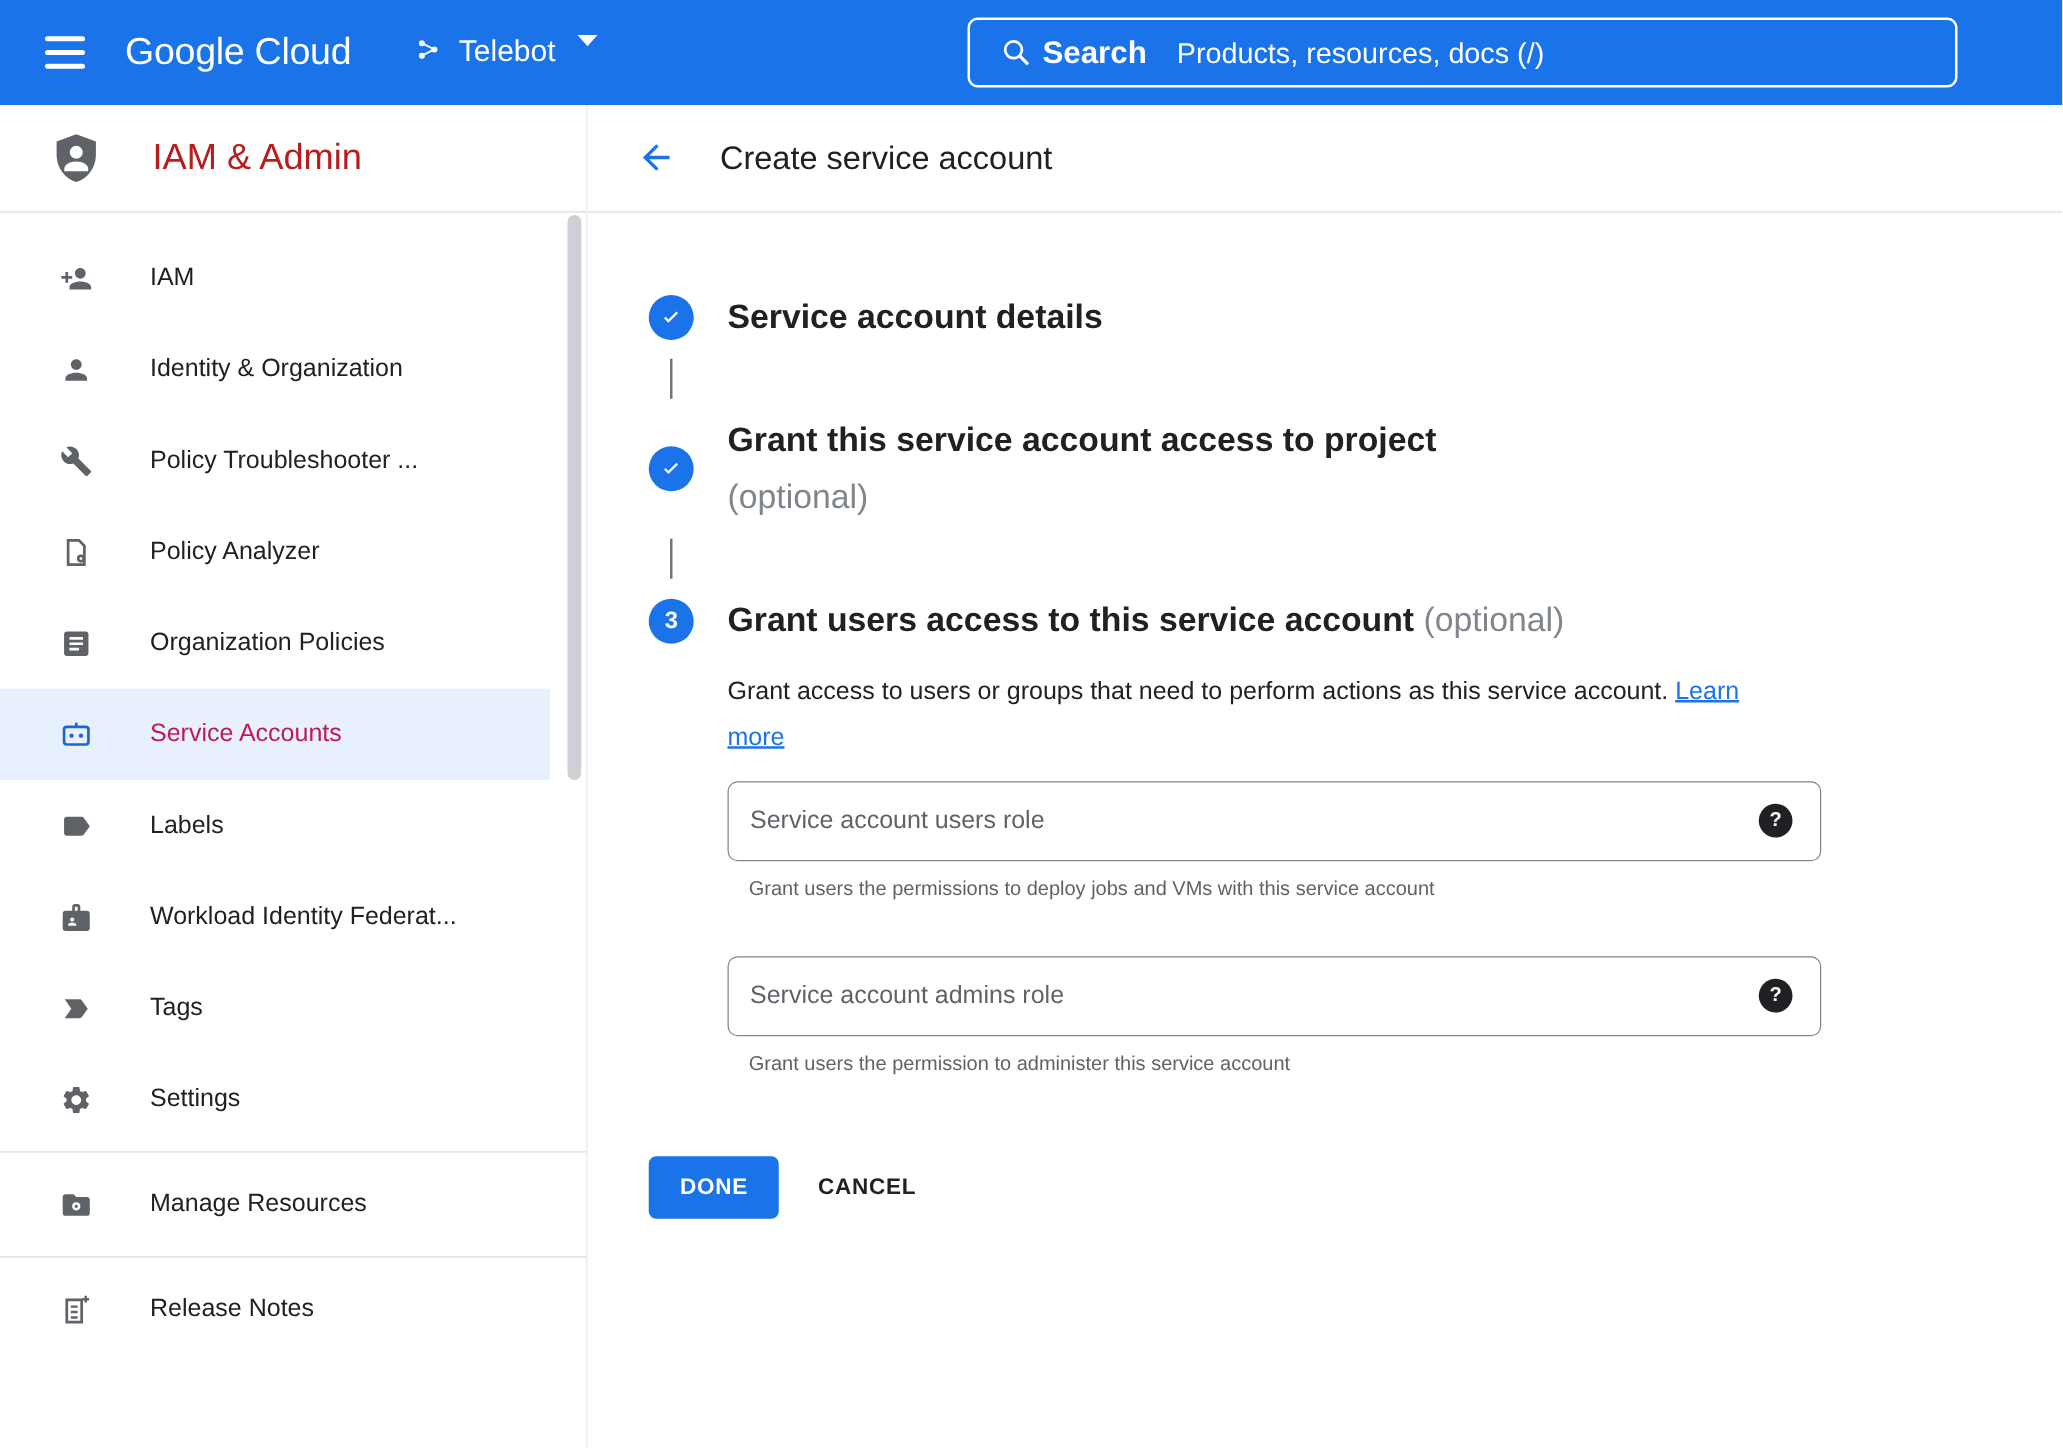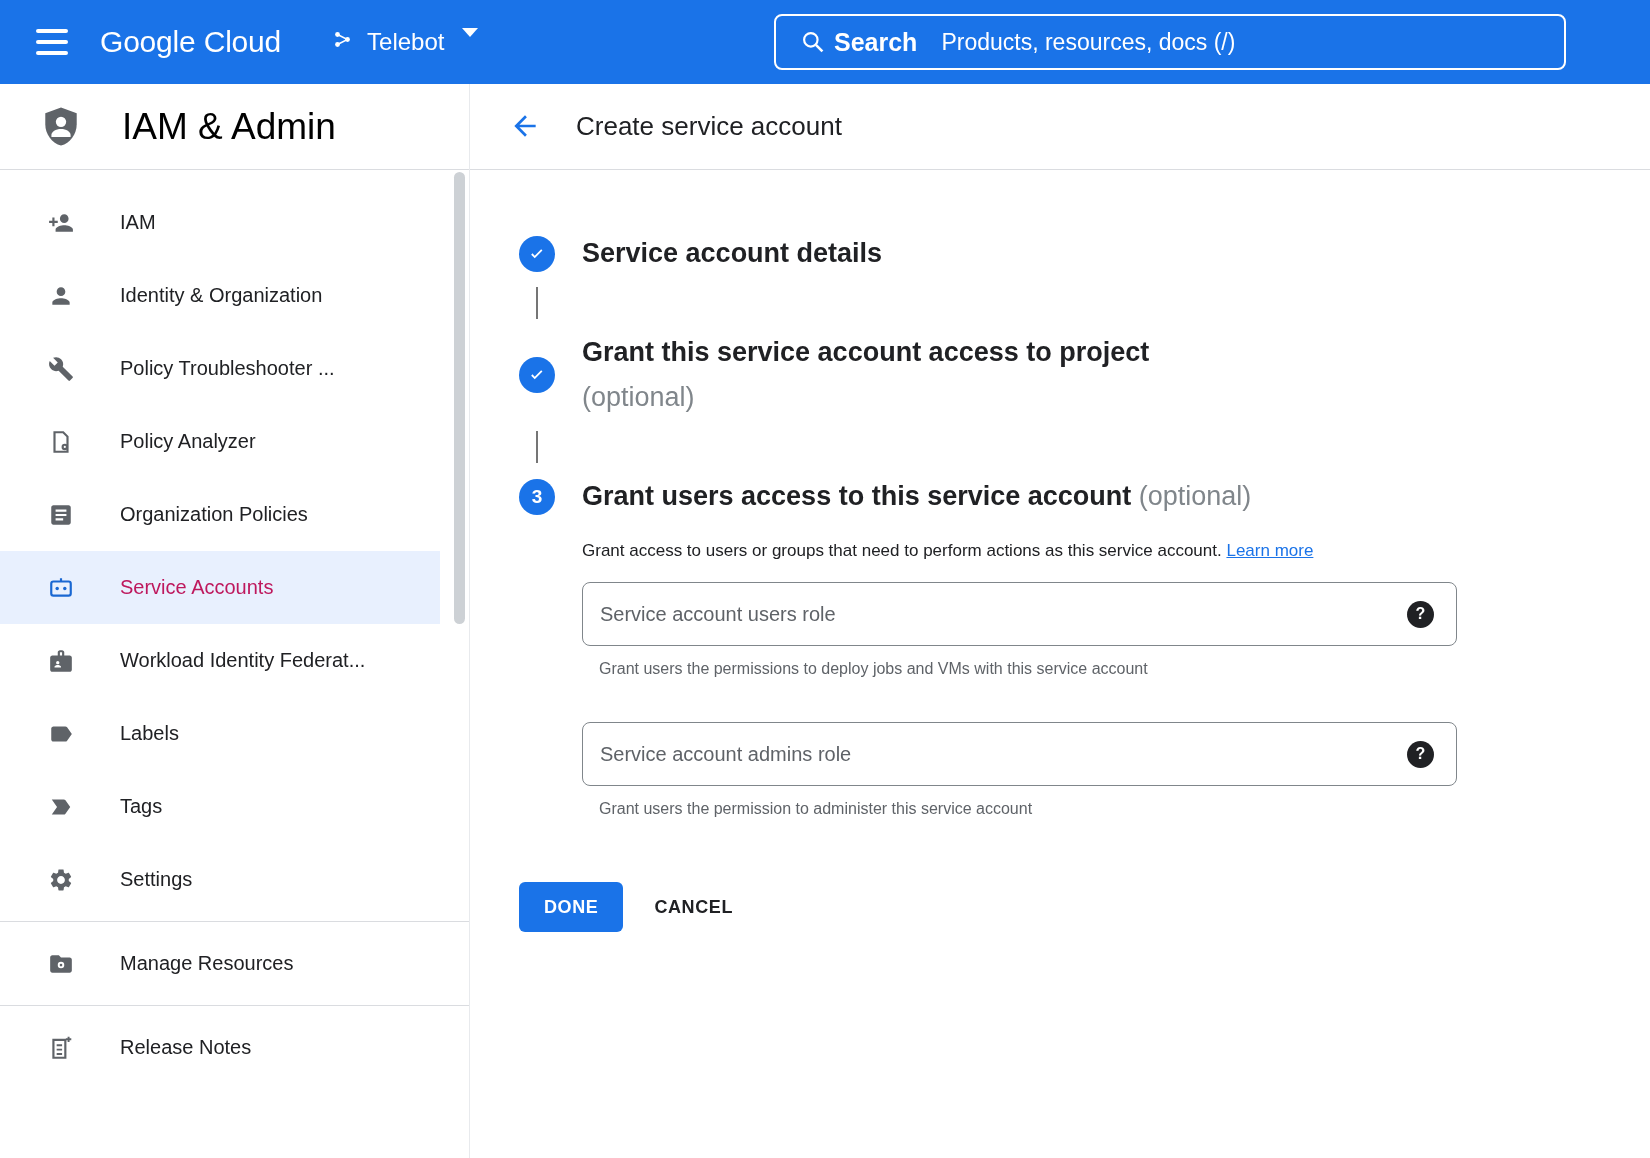--- a/index.html
+++ b/index.html
@@ -24,21 +24,21 @@
   .search-label { font-size:25px; font-weight:700; margin-left:8px; }
   .search-ph { font-size:23px; font-weight:400; margin-left:24px; }
 
   
   .app { display:flex; height:1074px; }
 
   
   aside { width:470px; flex-shrink:0; position:relative; border-right:1px solid #e8eaed; }
   .side-header { height:86px; display:flex; align-items:center; gap:38px; padding-left:38px; border-bottom:1px solid #dadce0; }
   .side-header svg { width:46px; height:46px; }
-  .side-title { font-size:37px; color:#000000; }
+  .side-title { font-size:29px; color:#b91c1c; }
   .nav { padding-top:16px; }
   .nav-item { height:73px; width:440px; display:flex; align-items:center; gap:46px; padding-left:48px; cursor:pointer; }
   .nav-item .icon { width:26px; height:26px; color:#5f6368; display:flex; align-items:center; justify-content:center; }
   .nav-item .icon svg { width:26px; height:26px; }
   .nav-item .label { font-size:20px; color:#202124; white-space:nowrap; }
   .nav-item.selected { background:#e8f0fe; }
   .nav-item.selected .icon { color:#1967d2; }
   .nav-item.selected .label { color:#be185d; }
   .divider { height:1px; background:#dadce0; margin:5px 0; }
   .scroll-thumb { position:absolute; top:88px; right:4px; width:11px; height:452px; background:#cdd1d5; border-radius:6px; cursor:grab; }
@@ -55,21 +55,21 @@
   .bullet { width:36px; height:36px; border-radius:50%; background:#1a73e8; color:#fff;
     display:flex; align-items:center; justify-content:center; flex-shrink:0;
     font-size:19px; font-weight:700; cursor:pointer; }
   .bullet svg { width:22px; height:22px; }
   .step-title { font-size:27px; font-weight:700; color:#202124; line-height:1.45; }
   .optional { color:#80868b; font-weight:500; }
   .optional-block { display:block; margin-top:6px; }
   .connector { width:2px; height:32px; background:#757575; margin:14px 0 14px 17px; }
 
   .step-body { margin-left:63px; }
-  .desc { font-size:17px; color:#202124; max-width:830px; line-height:1.85; margin:18px 0 0 0; }
+  .desc { font-size:20px; color:#202124; max-width:830px; line-height:1.85; margin:18px 0 0 0; }
   .desc a { color:#1a73e8; text-decoration:underline; cursor:pointer; }
 
   .field { width:875px; height:64px; border:1px solid #80868b; border-radius:8px; background:#fff;
     display:flex; align-items:center; justify-content:space-between; padding:0 22px 0 17px; margin-top:16px; cursor:text; }
   .field-label { font-size:20px; color:#5f6368; }
   .help { width:27px; height:27px; border-radius:50%; background:#202124; color:#fff; flex-shrink:0;
     display:flex; align-items:center; justify-content:center; font-size:16px; font-weight:700; cursor:pointer; }
   .helper { font-size:16px; color:#5f6368; margin:14px 0 0 17px; }
   .field-group-2 .field { margin-top:44px; }
 
@@ -173,32 +173,32 @@
               <circle cx="8.5" cy="12.5" r="1.6" fill="currentColor"></circle>
               <circle cx="15.5" cy="12.5" r="1.6" fill="currentColor"></circle>
               <path d="M12 3v3" stroke="currentColor" stroke-width="2"></path>
             </svg>
         </span>
         <span class="label">Service Accounts</span>
       </div>
       <div class="nav-item">
         <span class="icon">
           <svg viewBox="0 0 24 24" fill="currentColor">
+              <path d="M17.63 5.84C17.27 5.33 16.67 5 16 5L5 5.01C3.9 5.01 3 5.9 3 7v10c0 1.1.9 1.99 2 1.99L16 19c.67 0 1.27-.33 1.63-.84L22 12l-4.37-6.16z"></path>
+            </svg>
+        </span>
+        <span class="label">Labels</span>
+      </div>
+      <div class="nav-item">
+        <span class="icon">
+          <svg viewBox="0 0 24 24" fill="currentColor">
               <path d="M20 7h-5V4c0-1.1-.9-2-2-2h-2c-1.1 0-2 .9-2 2v3H4c-1.1 0-2 .9-2 2v11c0 1.1.9 2 2 2h16c1.1 0 2-.9 2-2V9c0-1.1-.9-2-2-2zM9 12c.83 0 1.5.67 1.5 1.5S9.83 15 9 15s-1.5-.67-1.5-1.5S8.17 12 9 12zm3 6H6v-.75c0-1 2-1.5 3-1.5s3 .5 3 1.5V18zm3-3h3v-1.5h-3V15zm0-3h3v-1.5h-3V12zm-2-5h-2V4h2v3z"></path>
             </svg>
         </span>
         <span class="label">Workload Identity Federat...</span>
-      </div>
-      <div class="nav-item">
-        <span class="icon">
-          <svg viewBox="0 0 24 24" fill="currentColor">
-              <path d="M17.63 5.84C17.27 5.33 16.67 5 16 5L5 5.01C3.9 5.01 3 5.9 3 7v10c0 1.1.9 1.99 2 1.99L16 19c.67 0 1.27-.33 1.63-.84L22 12l-4.37-6.16z"></path>
-            </svg>
-        </span>
-        <span class="label">Labels</span>
       </div>
       <div class="nav-item">
         <span class="icon">
           <svg viewBox="0 0 24 24" fill="currentColor">
               <path d="M3.5 18.99l11 .01c.67 0 1.27-.33 1.63-.84L20.5 12l-4.37-6.16c-.36-.51-.96-.84-1.63-.84l-11 .01L8.34 12 3.5 18.99z"></path>
             </svg>
         </span>
         <span class="label">Tags</span>
       </div>
       <div class="nav-item">

